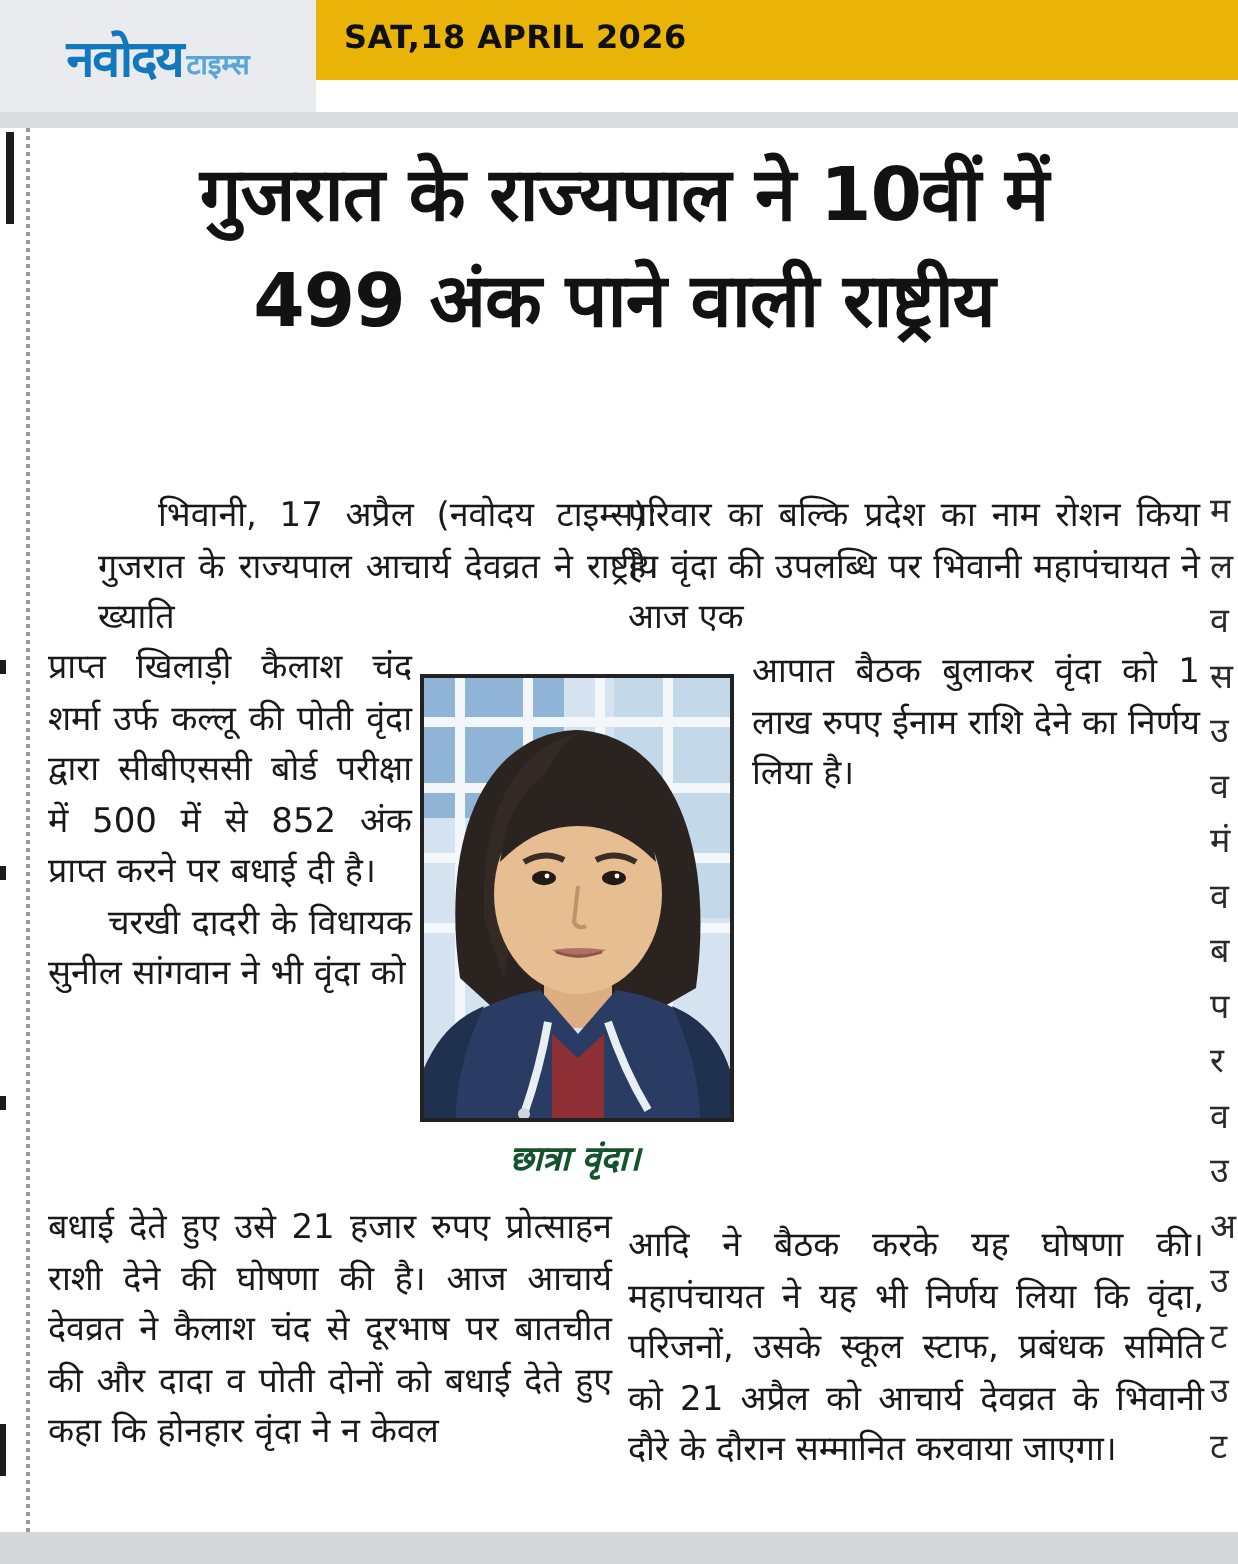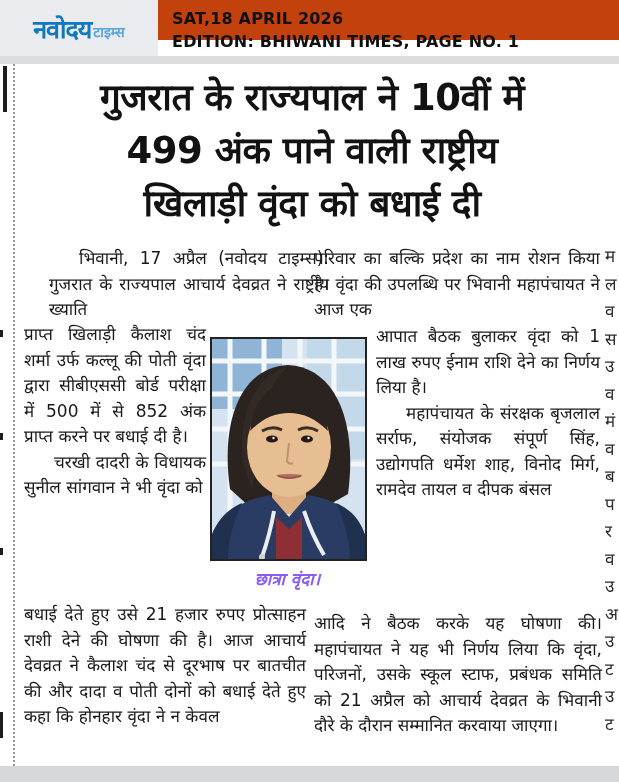--- a/index.html
+++ b/index.html
@@ -2,21 +2,21 @@
 <html lang="hi"><head>
 <meta charset="utf-8">
 <style>
   html,body{margin:0;padding:0;}
   body{
     width:619px;height:782px;position:relative;overflow:hidden;
     background:#ffffff;
     font-family:"DejaVu Sans","Liberation Sans",sans-serif;
   }
   
-  .header{position:absolute;left:0;top:0;width:619px;height:40px;background:#c2410c;}
+  .header{position:absolute;left:0;top:0;width:619px;height:40px;background:#eab308;}
   .logo-block{
     position:absolute;left:0;top:0;width:158px;height:56px;background:#e9ebee;
     display:flex;align-items:center;justify-content:center;white-space:nowrap;
   }
   .logo-primary{color:#1178bd;font-weight:bold;font-size:25px;letter-spacing:-1px;}
   .logo-secondary{color:#58a6d8;font-weight:bold;font-size:14px;margin-left:2px;padding-top:6px;}
   .header-dates{position:absolute;left:172px;top:7px;color:#101010;font-weight:bold;
     font-size:16px;line-height:1.45;letter-spacing:0.2px;}
   
   .top-strip{position:absolute;left:0;top:56px;width:619px;height:8px;background:#dadcde;}
@@ -47,74 +47,71 @@
   .mc-narrow{left:376px;top:324px;width:224px;}
   .mc-full-bottom{left:314px;top:611px;width:288px;}
   
   .photo-frame{
     position:absolute;left:210px;top:337px;width:157px;height:224px;
     border:2px solid #222;box-sizing:border-box;background:#cfe0ec;overflow:hidden;
   }
   .photo-frame svg{display:block;}
   .photo-caption{
     position:absolute;left:205px;top:567px;width:165px;text-align:center;
-    font-size:17px;font-weight:bold;font-style:italic;color:#8b5cf6;
+    font-size:17px;font-weight:bold;font-style:italic;color:#14532d;
   }
   
   .clipped-col{
     position:absolute;left:605px;top:243px;width:14px;height:522px;overflow:hidden;
     font-size:17px;line-height:27.5px;color:#2a2a2a;white-space:pre-line;
   }
 </style>
 </head>
 <body>
 
 <div class="header">
   <div class="logo-block">
     <span class="logo-primary">नवोदय</span>
     <span class="logo-secondary">टाइम्स</span>
   </div>
   <div class="header-dates">
     <div>SAT,18 APRIL 2026</div>
-    <div>EDITION: BHIWANI TIMES, PAGE NO. 1</div>
   </div>
 </div>
 
 <div class="top-strip"></div>
 <div class="bottom-strip"></div>
 <div class="dotted-rule"></div>
 <div class="margin-mark mm1"></div>
 <div class="margin-mark mm2"></div>
 <div class="margin-mark mm3"></div>
 <div class="margin-mark mm4"></div>
 <div class="margin-mark mm5"></div>
 
 <div class="headline">
   <div>गुजरात के राज्यपाल ने 10वीं में</div>
   <div>499 अंक पाने वाली राष्ट्रीय</div>
-  <div>खिलाड़ी वृंदा को बधाई दी</div>
 </div>
 
 <div class="body-block lc-full-top">
   <p class="indent">भिवानी, 17 अप्रैल (नवोदय टाइम्स): गुजरात के राज्यपाल आचार्य देवव्रत ने राष्ट्रीय ख्याति</p>
 </div>
 <div class="body-block lc-narrow">
   <p>प्राप्त खिलाड़ी कैलाश चंद शर्मा उर्फ कल्लू की पोती वृंदा द्वारा सीबीएससी बोर्ड परीक्षा में 500 में से 852 अंक प्राप्त करने पर बधाई दी है।</p>
   <p class="indent">चरखी दादरी के विधायक सुनील सांगवान ने भी वृंदा को</p>
 </div>
 <div class="body-block lc-full-bottom">
   <p>बधाई देते हुए उसे 21 हजार रुपए प्रोत्साहन राशी देने की घोषणा की है। आज आचार्य देवव्रत ने कैलाश चंद से दूरभाष पर बातचीत की और दादा व पोती दोनों को बधाई देते हुए कहा कि होनहार वृंदा ने न केवल</p>
 </div>
 
 <div class="body-block mc-full-top">
   <p>परिवार का बल्कि प्रदेश का नाम रोशन किया है। वृंदा की उपलब्धि पर भिवानी महापंचायत ने आज एक</p>
 </div>
 <div class="body-block mc-narrow">
   <p>आपात बैठक बुलाकर वृंदा को 1 लाख रुपए ईनाम राशि देने का निर्णय लिया है।</p>
-  <p class="indent">महापंचायत के संरक्षक बृजलाल सर्राफ, संयोजक संपूर्ण सिंह, उद्योगपति धर्मेश शाह, विनोद मिर्ग, रामदेव तायल व दीपक बंसल</p>
 </div>
 <div class="body-block mc-full-bottom">
   <p>आदि ने बैठक करके यह घोषणा की। महापंचायत ने यह भी निर्णय लिया कि वृंदा, परिजनों, उसके स्कूल स्टाफ, प्रबंधक समिति को 21 अप्रैल को आचार्य देवव्रत के भिवानी दौरे के दौरान सम्मानित करवाया जाएगा।</p>
 </div>
 
 <div class="photo-frame">
   <svg width="153" height="220" viewBox="0 0 153 220" xmlns="http://www.w3.org/2000/svg">
 
     <rect x="0" y="0" width="153" height="220" fill="#d4e3ef"></rect>
     <rect x="0" y="0" width="70" height="70" fill="#8fb4d6"></rect>

